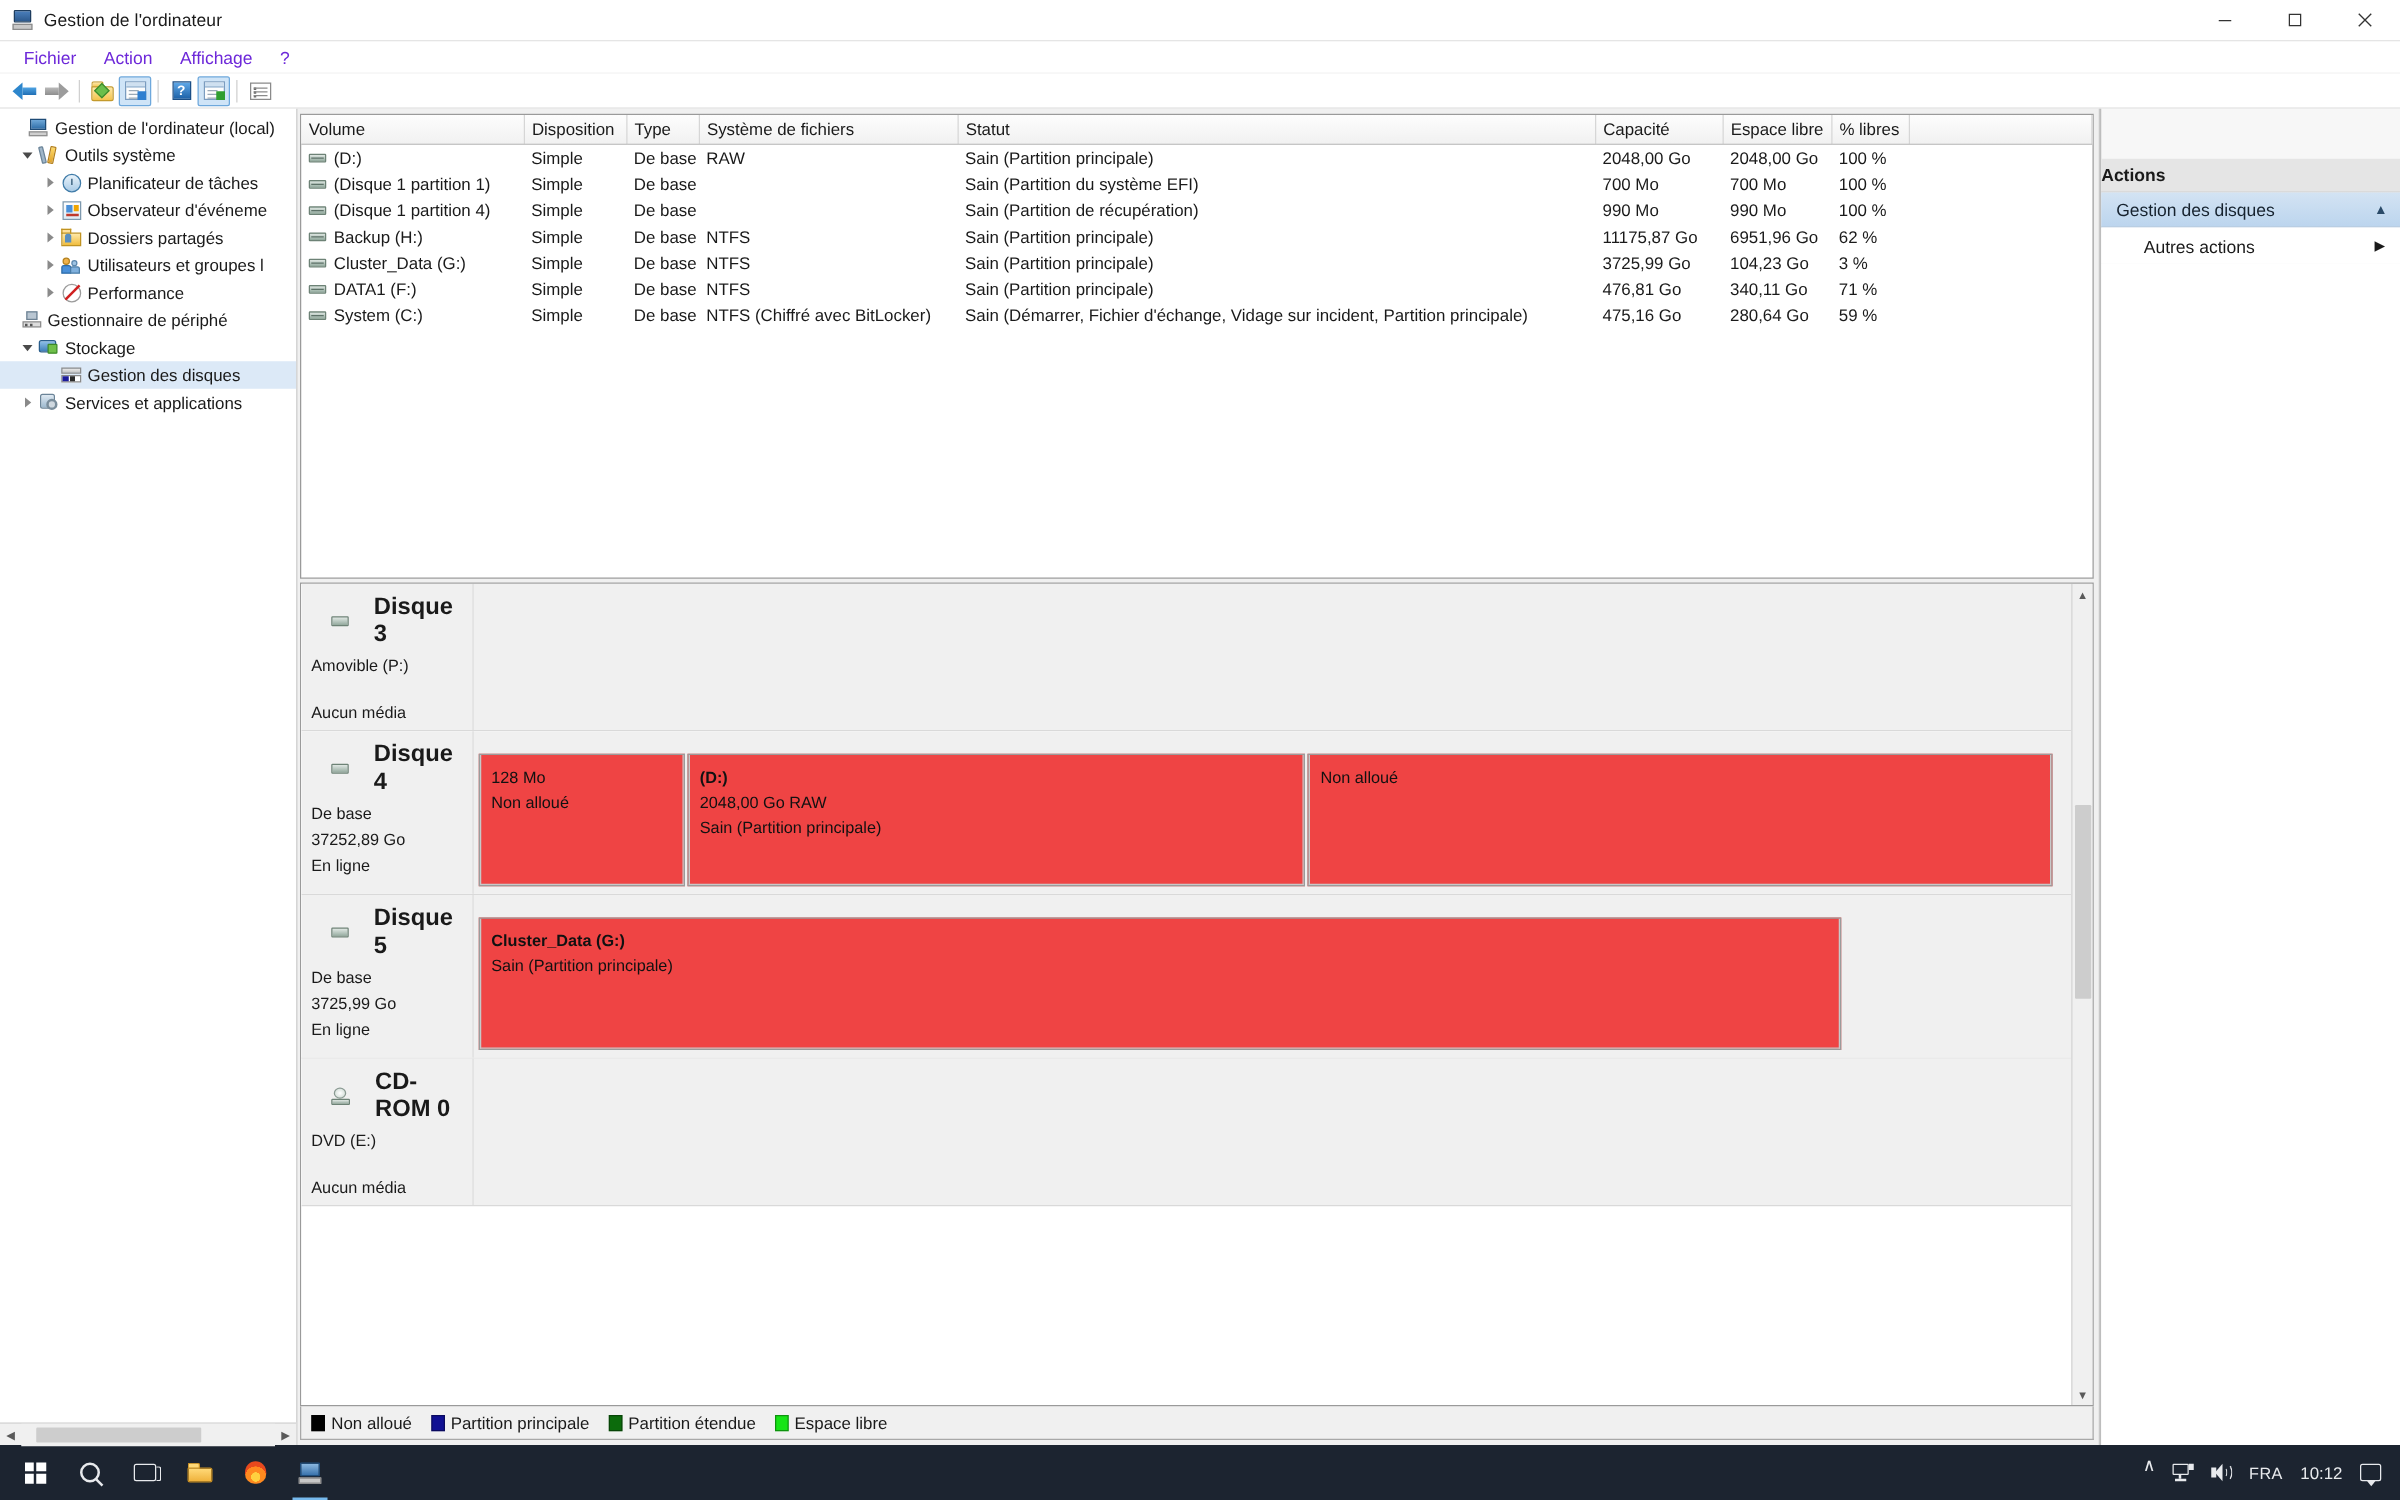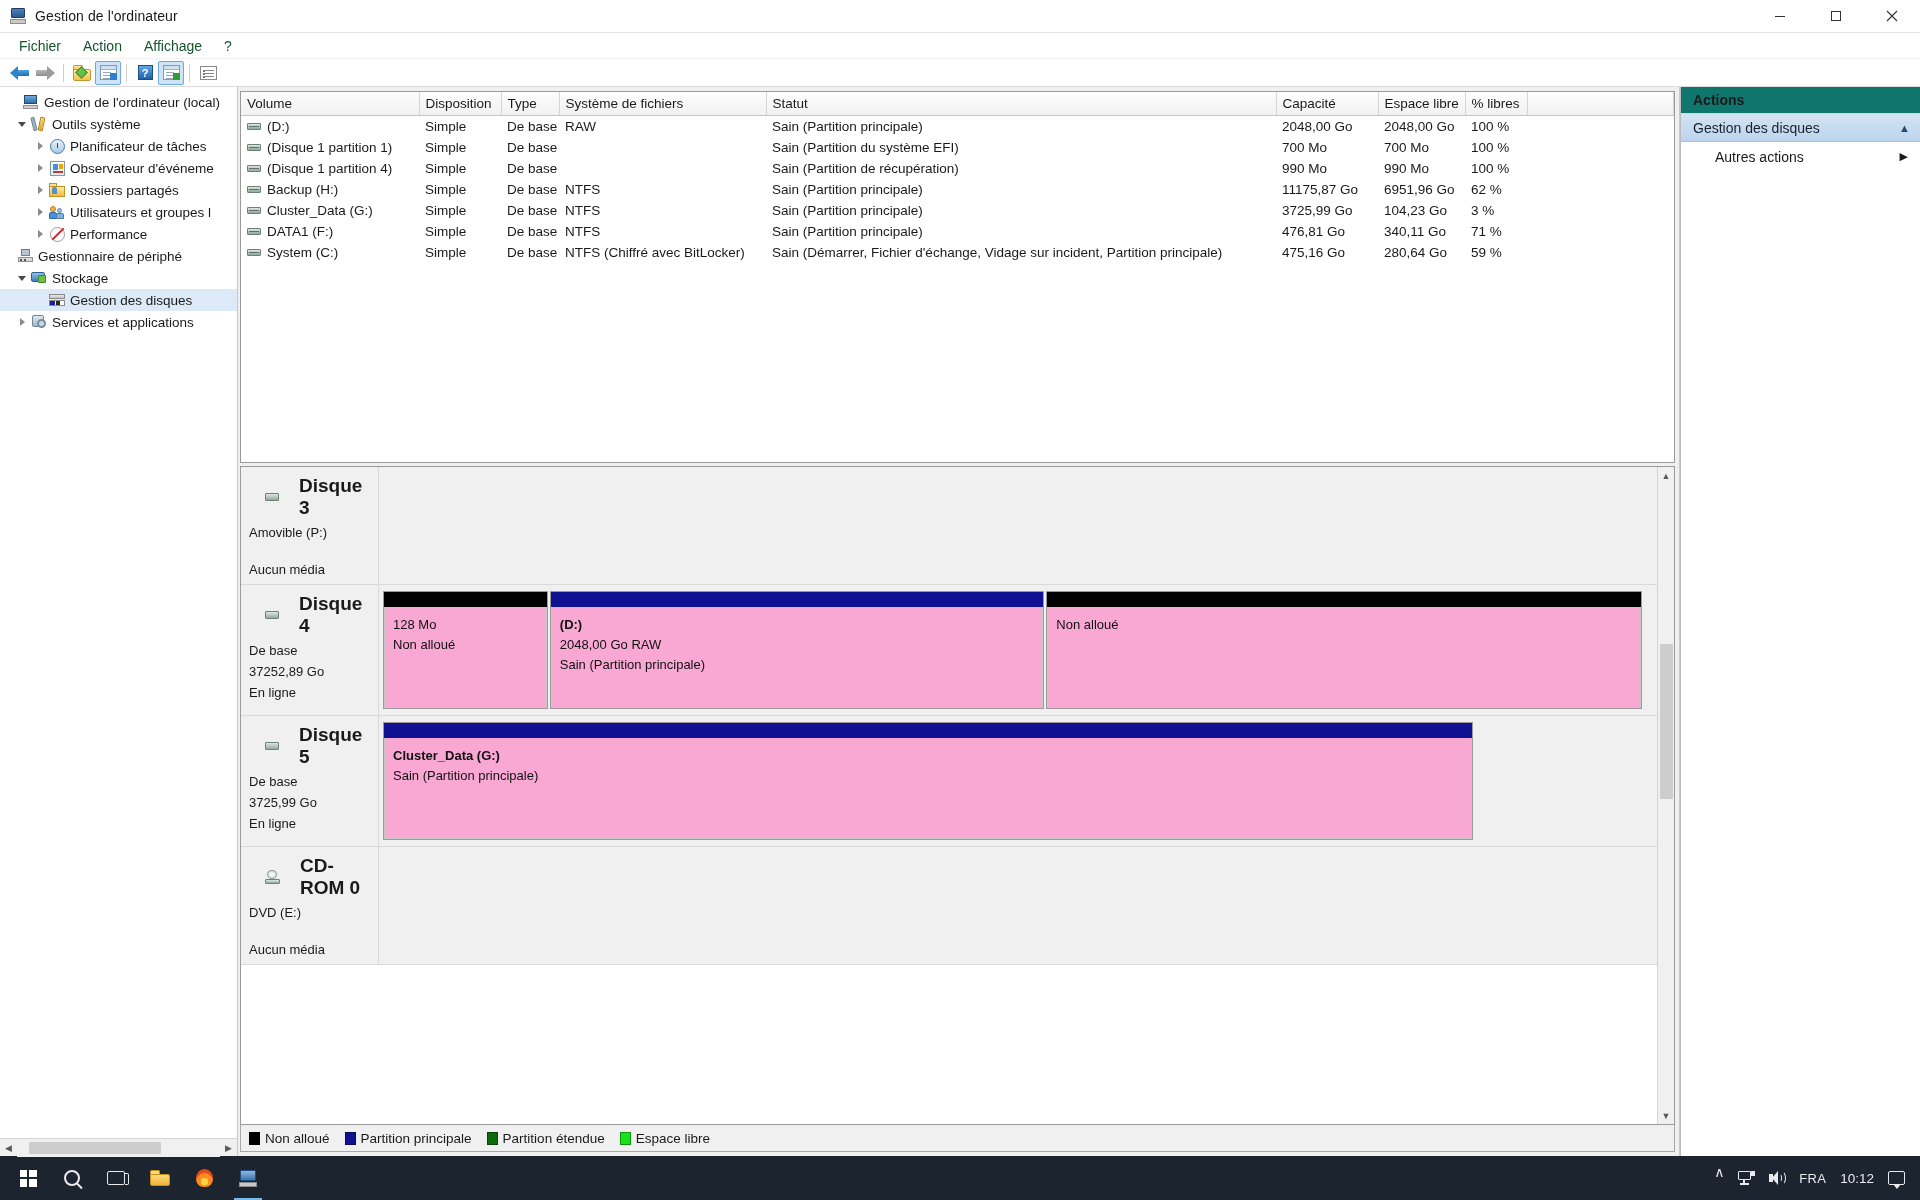--- a/index.html
+++ b/index.html
@@ -58,21 +58,21 @@
   
   .menubar {
     height: 26px;
     background: #ffffff;
     display: flex; align-items: center;
     padding-left: 8px;
     flex: 0 0 auto;
     border-bottom: 1px solid #f2f2f2;
   }
   .menu-item {
-    font-size: 14px; color: #14532d;
+    font-size: 14px; color: #6d28d9;
     padding: 3px 11px;
   }
 
   
   .toolbar {
     height: 28px;
     background: #ffffff;
     display: flex; align-items: center;
     padding-left: 6px;
     flex: 0 0 auto;
@@ -272,22 +272,22 @@
   .dinfo .dline { line-height: 21px; }
   .dinfo .dline.gap { margin-top: 16px; }
   .dico { width:14px;height:8px; flex:0 0 14px; background:linear-gradient(#dfe7e3,#93a99d); border:1px solid #6d8276; border-radius:1px;}
   .cdico { width:15px;height:14px; flex:0 0 15px; position:relative;}
   .cdico .disc{position:absolute;left:2px;top:0;width:10px;height:9px;border-radius:50%;background:radial-gradient(#fff,#c9d6cf);border:1px solid #8a9a92;}
   .cdico .tray{position:absolute;left:0;top:9px;width:15px;height:5px;background:linear-gradient(#e0e7e3,#93a99d);border:1px solid #6d8276;border-radius:1px;}
 
   .dgraph { flex:1 1 auto; min-width:0; background:#f0f0f0; padding:6px 6px 6px 4px; display:flex; gap:0; }
   .dgraph.empty { background:#f0f0f0; }
   .part {
-    border:1px solid #9b9b9b; background:#f9a8d4; position:relative;
-    display:flex; flex-direction:column; margin-right:2px;
+    border:1px solid #9b9b9b; background:#ef4444; position:relative;
+    display:flex; margin-right:2px;margin-top:12px;
   }
   .part:last-child { margin-right:0; }
   .part .cap { height:15px; }
   .part .cap.black { background:#000; }
   .part .cap.blue { background:#101093; }
   .part .pbody { flex:1 1 auto; padding: 8px 8px 4px 8px; font-size:13px; line-height:20px; color:#111; }
   .part .pbody b { font-weight:bold; }
   .part .inner { border:1px solid #c8c8c8; border-top:none; flex:1 1 auto; display:flex; flex-direction:column;}
 
   
@@ -308,23 +308,23 @@
   .sw { width:11px; height:13px; border:1px solid rgba(0,0,0,.35); }
 
   
   .actions {
     width: 240px; flex: 0 0 240px;
     background:#f7f7f7;
     display:flex; flex-direction:column;
     border-left:1px solid #bdbdbd;
   }
   .act-title {
-    height: 27px; display:flex; align-items:center; padding-left:12px;
+    height: 27px; display:flex; align-items:center; 
     font-size:14px; font-weight:bold; color:#1a1a1a;
-    background:#0f766e; border-bottom:1px solid #d6d6d6;
+    background:#e5e5e5; border-bottom:1px solid #d6d6d6;margin-top:40px;
   }
   .act-sec {
     height: 28px; display:flex; align-items:center; padding-left:12px; padding-right:10px;
     background: linear-gradient(#d3e3f3,#bcd5ee);
     border-bottom:1px solid #a9c3dd;
     font-size:14px; color:#16222e;
   }
   .act-sec .ctl { margin-left:auto; color:#2a4a68; font-size:11px;}
   .act-item {
     height: 29px; display:flex; align-items:center; padding-left:34px; padding-right:12px;

